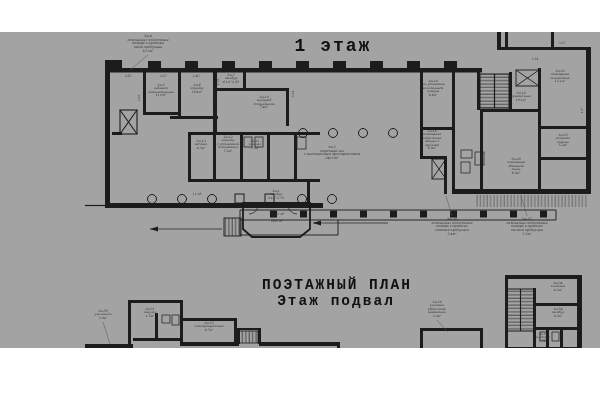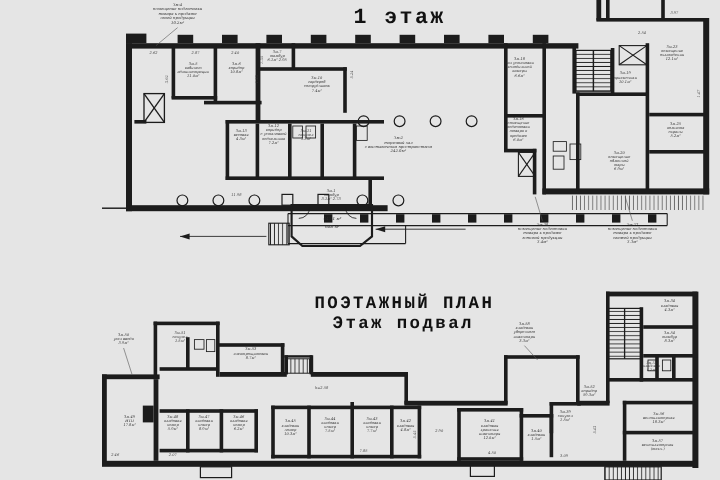--- a/index.html
+++ b/index.html
@@ -1,16 +1,16 @@
 <!DOCTYPE html>
 <html><head>
 <meta charset="utf-8">
 <style>
   html,body{margin:0;padding:0;background:#ffffff;}
-  .stage{position:relative;width:600px;height:400px;background:#e5e5e5;overflow:hidden;}
+  .stage{position:relative;width:600px;height:316px;background:#a3a3a3;overflow:hidden;margin-top:32px;}
   svg{display:block;}
   .wall{fill:#1c1c1c;}
   .thin{stroke:#1c1c1c;fill:none;}
   .lbl{font-family:"DejaVu Serif",serif;font-style:italic;fill:#2b2b2b;}
   .dim{font-family:"DejaVu Serif",serif;font-style:italic;fill:#3a3a3a;}
   .title{font-family:"Liberation Mono",monospace;font-weight:bold;fill:#111;letter-spacing:2px;}
 </style>
 </head>
 <body>
 

